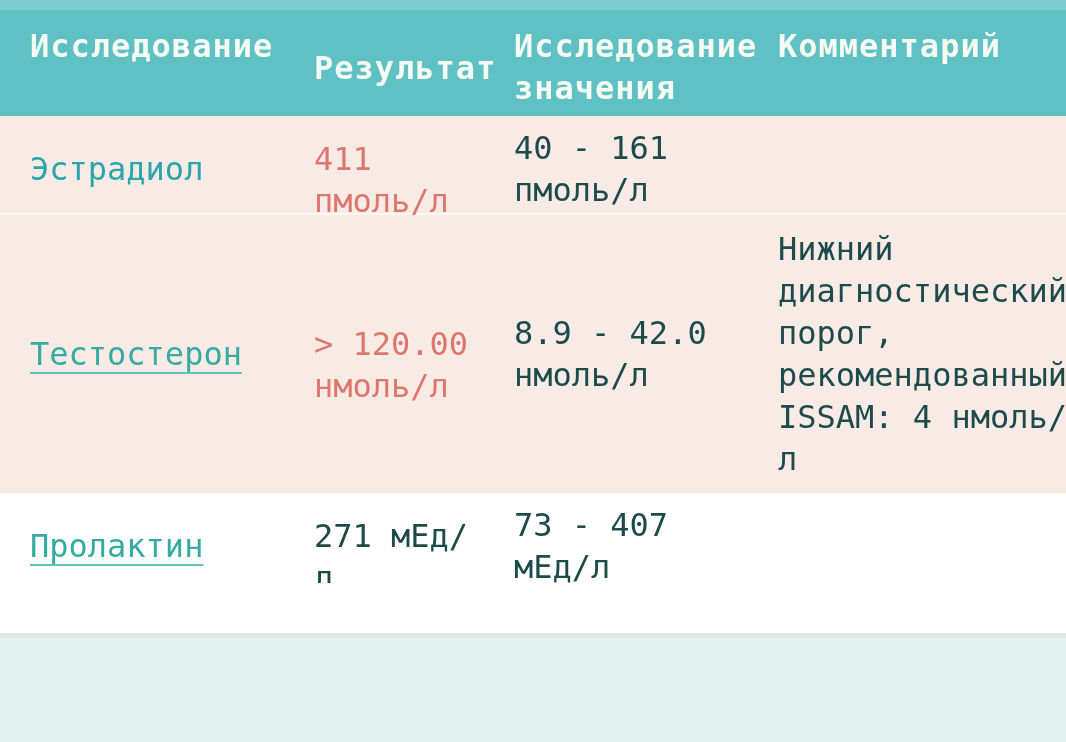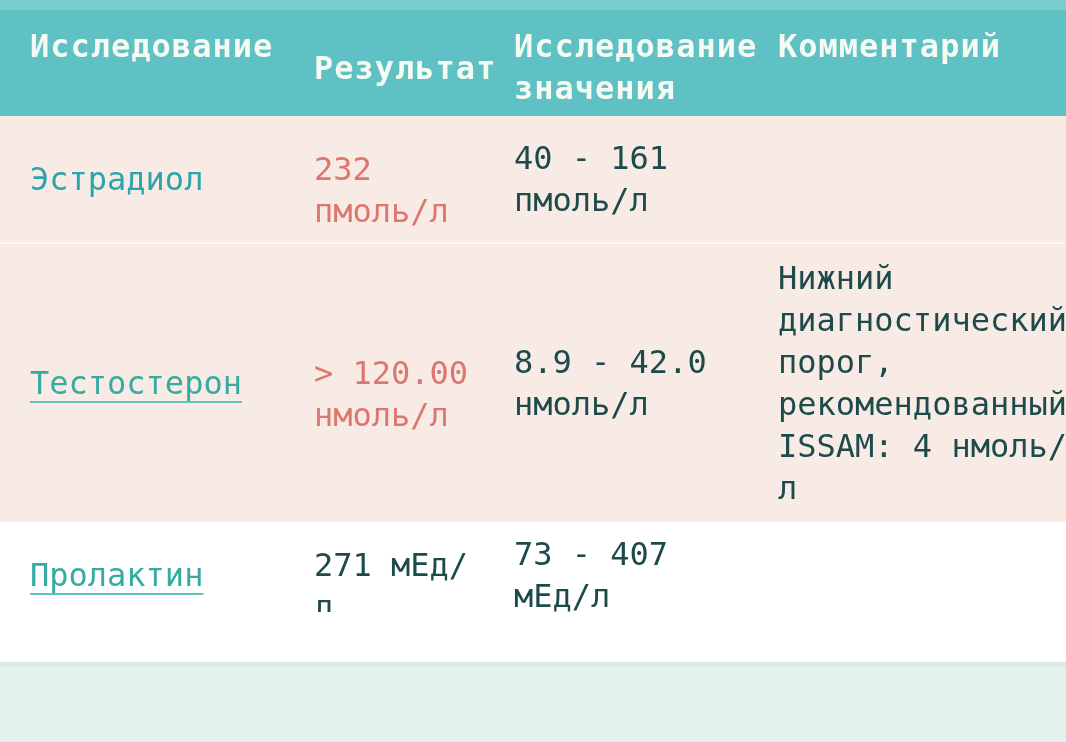--- a/index.html
+++ b/index.html
@@ -45,21 +45,21 @@
     letter-spacing:1px;
     padding-top:15px;
   }
 
   .cell{font-size:32px;line-height:42px;}
   .c1{padding-left:30px;}
   .c2{padding-right:40px;margin-top:22px;}   
   .c3{padding-right:18px;}   
   .c4{padding-right:8px;}   
 
-  .row-1{height:128px;background:var(--row-highlight-bg);
+  .row-1{height:99px;background:var(--row-highlight-bg);
          border-bottom:2px solid rgba(255,255,255,0.65);}
   .row-2{height:278px;background:var(--row-highlight-bg);}
   .row-3{height:90px;background:var(--row-normal-bg);}
 
   .study-plain{color:var(--study-text);}
   .study-link{
     color:var(--link-text);
     text-decoration:underline;
     text-decoration-thickness:2px;
     text-decoration-color:var(--link-underline);
@@ -87,21 +87,21 @@
     <div class="cell c1 th">Исследование</div>
     <div class="cell c2 th">Результат</div>
     <div class="cell c3 th">Исследование значения</div>
     <div class="cell c4 th">Комментарий</div>
   </div>
 
   <div class="grid-row row-1">
     <div class="cell c1">
       <span class="study-plain">Эстрадиол</span>
     </div>
-    <div class="cell c2 abnormal">232 пмоль/л</div>
+    <div class="cell c2 abnormal">411 пмоль/л</div>
     <div class="cell c3 ref">40 - 161 пмоль/л</div>
     <div class="cell c4 comment"></div>
   </div>
 
   <div class="grid-row row-2">
     <div class="cell c1">
       <a class="study-link">Тестостерон</a>
     </div>
     <div class="cell c2 abnormal">&gt; 120.00 нмоль/л</div>
     <div class="cell c3 ref">8.9 - 42.0 нмоль/л</div>

